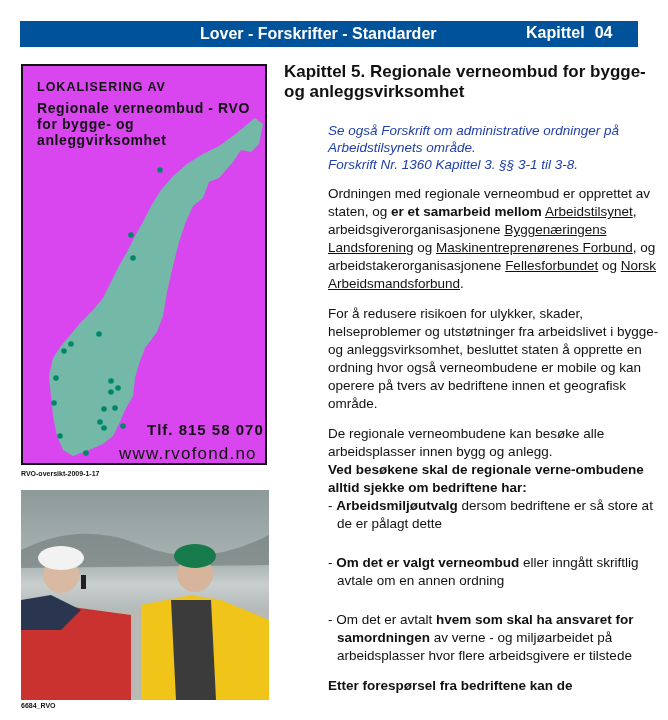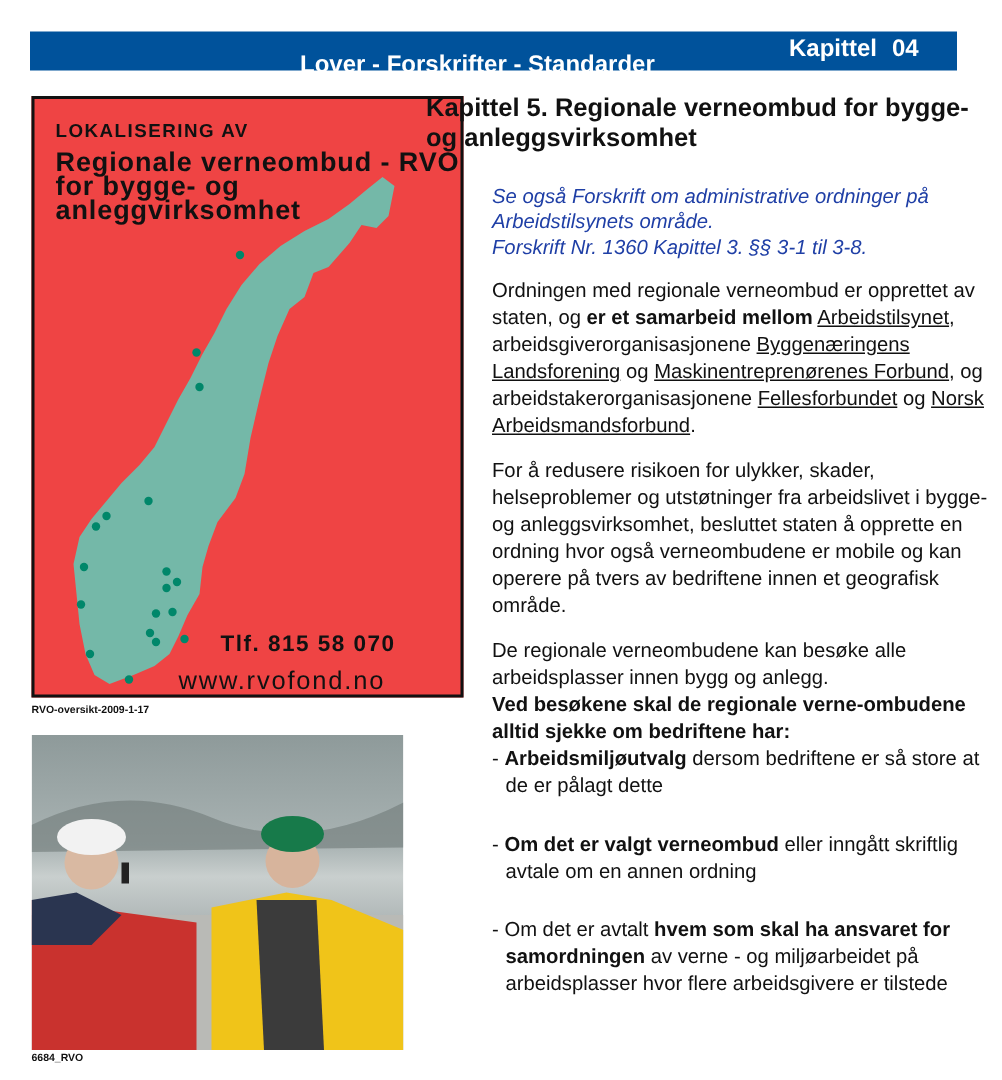--- a/index.html
+++ b/index.html
@@ -1,24 +1,24 @@
 <!DOCTYPE html>
 <html><head>
 <meta charset="utf-8">
 <style>
   html, body { margin:0; padding:0; background:#ffffff; }
   body { width:668px; height:720px; position:relative; overflow:hidden; font-family:"Liberation Sans", sans-serif; color:#111; }
   .header-bar { position:absolute; left:20px; top:21px; width:618px; height:26px; background:#00529b; color:#fff; font-weight:bold; font-size:16px; }
-  .header-title { position:absolute; left:180px; top:14px; }
+  .header-title { position:absolute; left:180px; top:4px; }
   .header-chapter { position:absolute; left:506px; top:3px; }
   .header-chapter .num { margin-left:10px; }
 
-  .map-box { position:absolute; left:21px; top:64px; width:288px; height:401px; border:2px solid #111; box-sizing:border-box; background:#ef4444; }
+  .map-box { position:absolute; left:21px; top:64px; width:246px; height:401px; border:2px solid #111; box-sizing:border-box; background:#d946ef; }
   .map-heading { position:absolute; left:14px; top:14px; font-weight:bold; font-size:12.5px; letter-spacing:1px; }
-  .map-sub { position:absolute; left:14px; top:34px; font-weight:bold; font-size:18px; line-height:16px; letter-spacing:0.6px; }
+  .map-sub { position:absolute; left:14px; top:34px; font-weight:bold; font-size:14px; line-height:16px; letter-spacing:0.6px; }
   .map-svg { position:absolute; left:0; top:0; }
   .map-phone { position:absolute; left:124px; top:355px; font-weight:bold; font-size:15px; letter-spacing:1px; }
   .map-web { position:absolute; left:96px; top:378px; font-weight:normal; font-size:17px; letter-spacing:1.2px; }
   .map-caption { position:absolute; left:21px; top:470px; font-size:7px; font-weight:bold; }
 
   .photo { position:absolute; left:21px; top:490px; width:248px; height:210px; overflow:hidden; }
   .photo-caption { position:absolute; left:21px; top:702px; font-size:7px; font-weight:bold; }
 
   .main { position:absolute; left:284px; top:62px; width:380px; }
   .chapter-title { font-weight:bold; font-size:17px; line-height:20px; margin:0; }
@@ -115,13 +115,14 @@
   <p class="para"><span>Ordningen med regionale verneombud er opprettet av staten, og </span><b>er et samarbeid mellom</b><span> </span><u>Arbeidstilsynet</u><span>, arbeidsgiverorganisasjonene </span><u>Byggenæringens Landsforening</u><span> og </span><u>Maskinentreprenørenes Forbund</u><span>, og arbeidstakerorganisasjonene </span><u>Fellesforbundet</u><span> og </span><u>Norsk Arbeidsmandsforbund</u><span>.</span></p>
 
   <p class="para">For å redusere risikoen for ulykker, skader, helseproblemer og utstøtninger fra arbeidslivet i bygge- og anleggsvirksomhet, besluttet staten å opprette en ordning hvor også verneombudene er mobile og kan operere på tvers av bedriftene innen et geografisk område.</p>
   <p class="para">De regionale verneombudene kan besøke alle arbeidsplasser innen bygg og anlegg.</p>
   <p class="para tight" style="font-weight:bold;">Ved besøkene skal de regionale verne-ombudene alltid sjekke om bedriftene har:</p>
 
   <div class="bullet tight"><span>- </span><span></span><b>Arbeidsmiljøutvalg</b><span> dersom bedriftene er så store at de er pålagt dette</span></div>
   <div class="bullet"><span>- </span><span></span><b>Om det er valgt verneombud</b><span> eller inngått skriftlig avtale om en annen ordning</span></div>
   <div class="bullet"><span>- </span><span>Om det er avtalt </span><b>hvem som skal ha ansvaret for samordningen</b><span> av verne - og miljøarbeidet på arbeidsplasser hvor flere arbeidsgivere er tilstede</span></div>
 
+  <p class="para" style="font-weight:bold;">Etter forespørsel fra bedriftene kan de</p>
 </div>
 
 </body></html>

